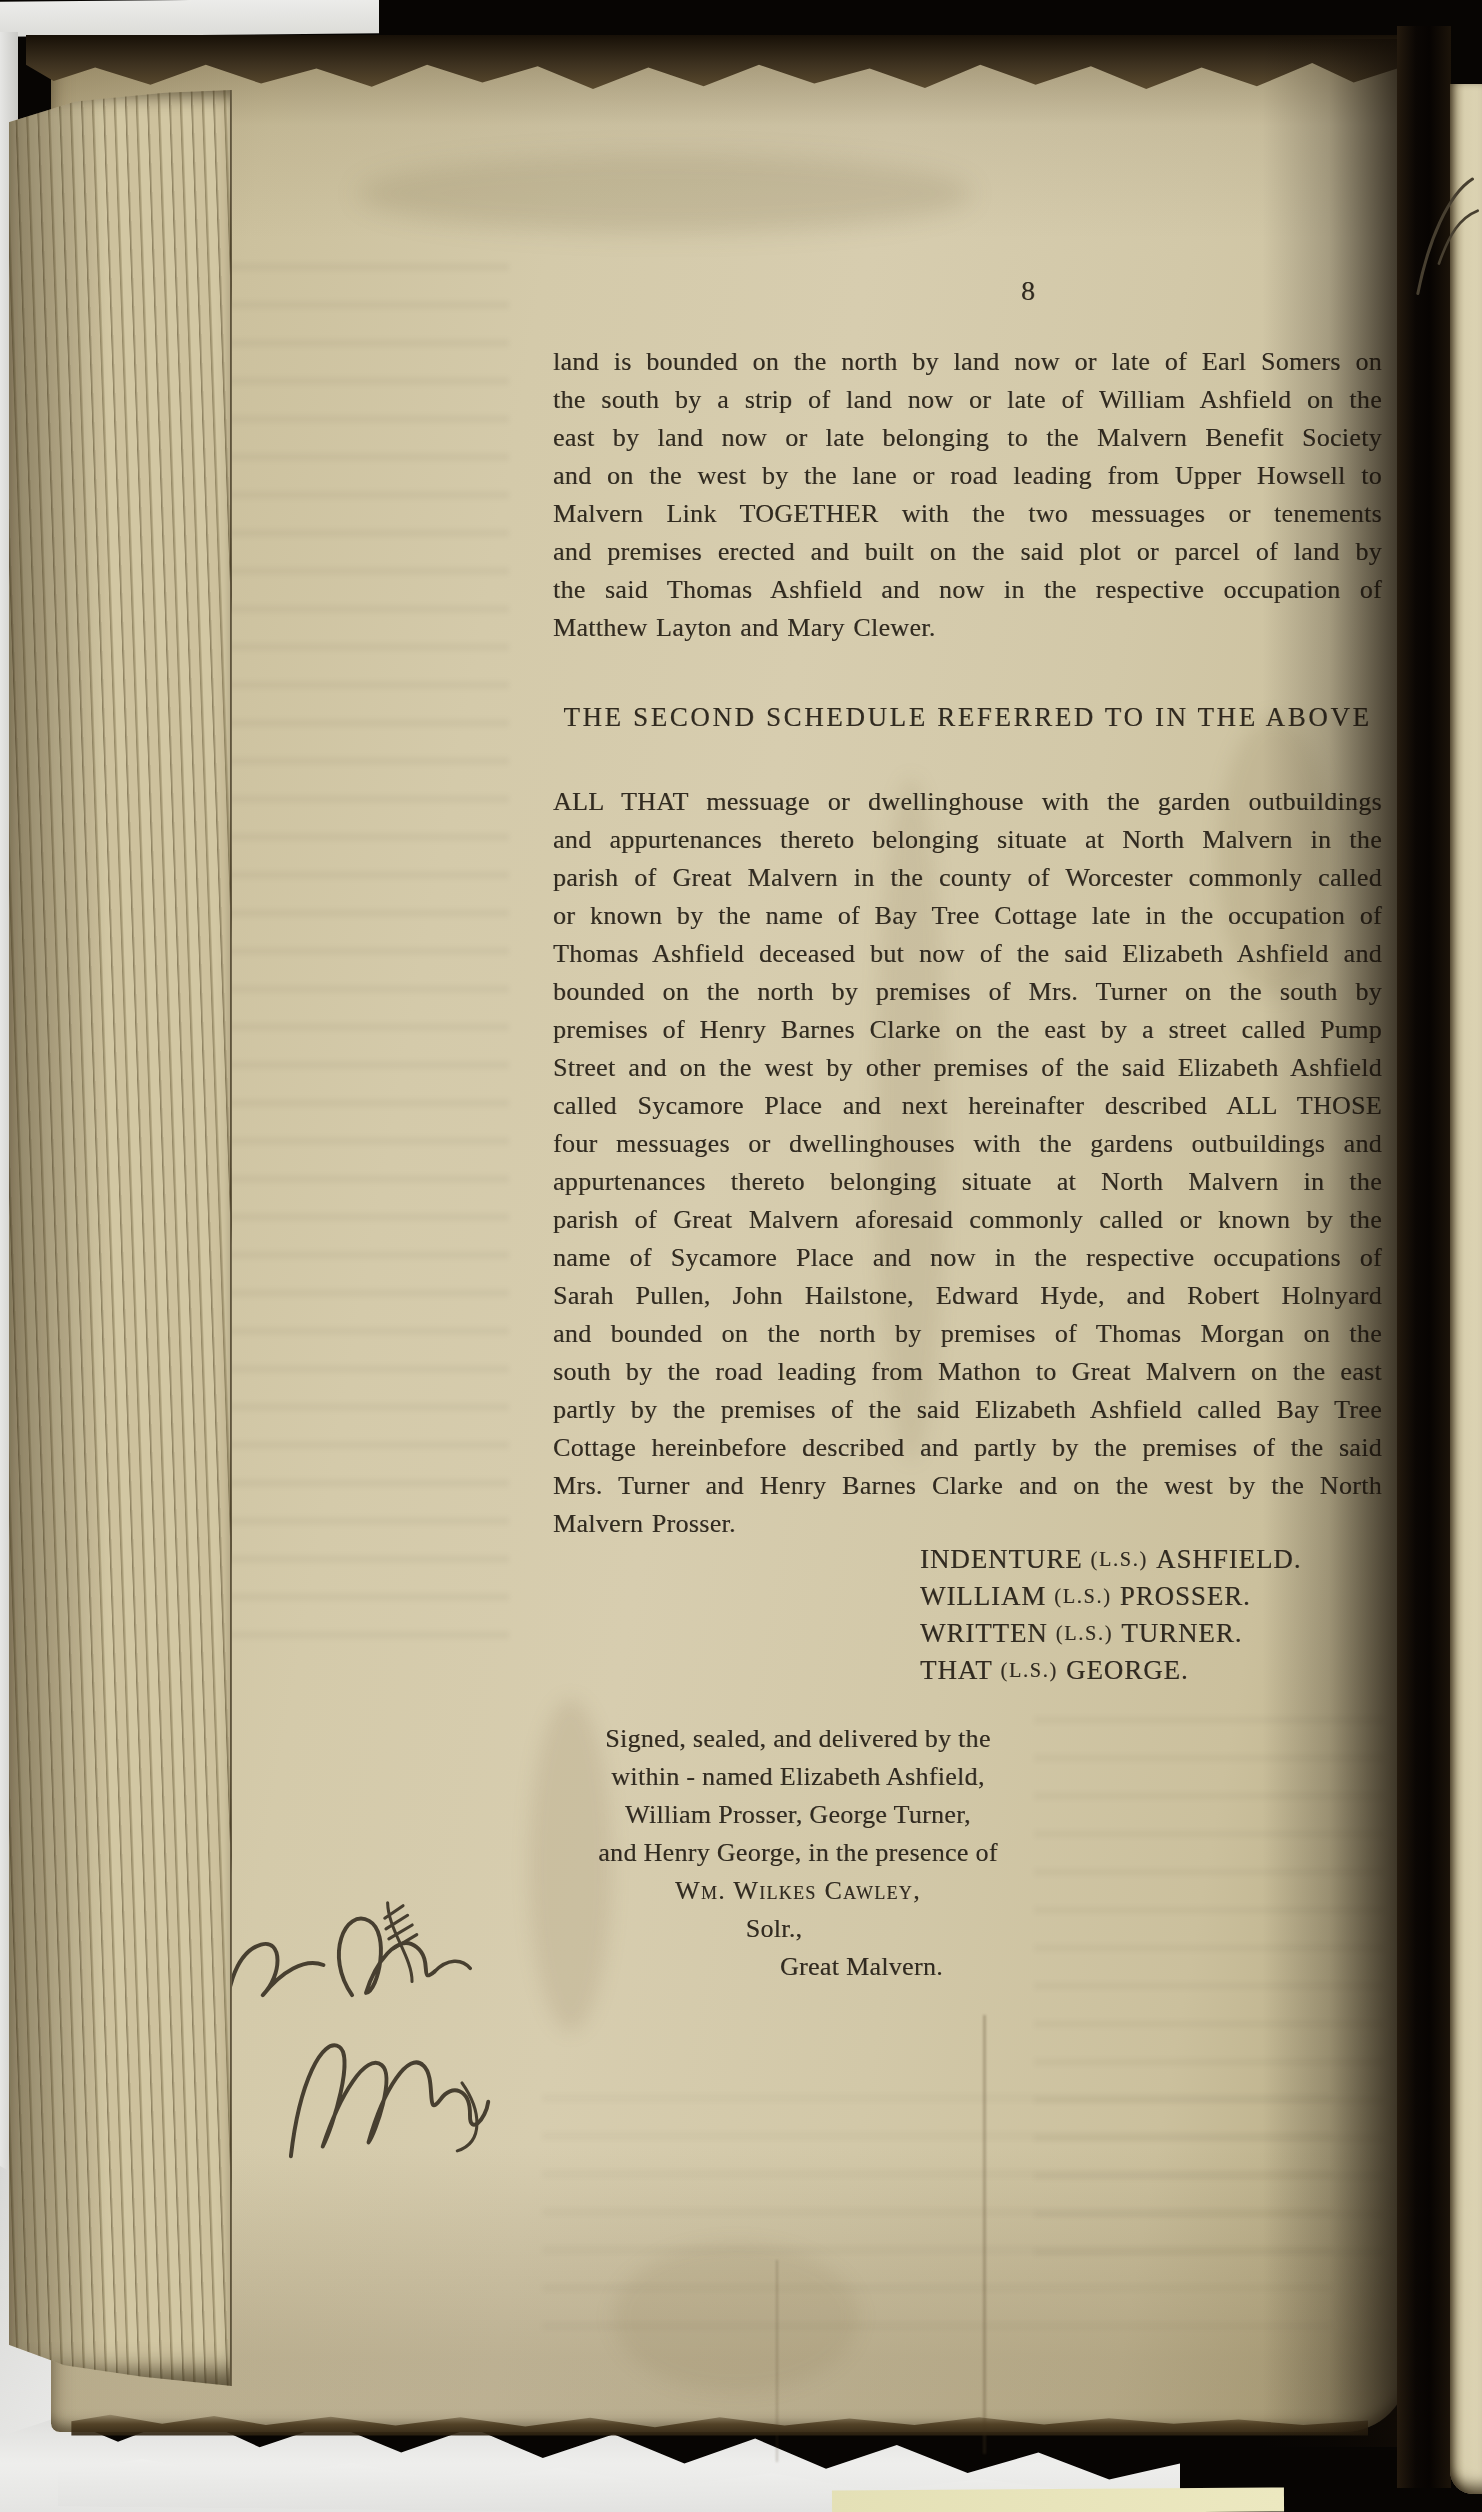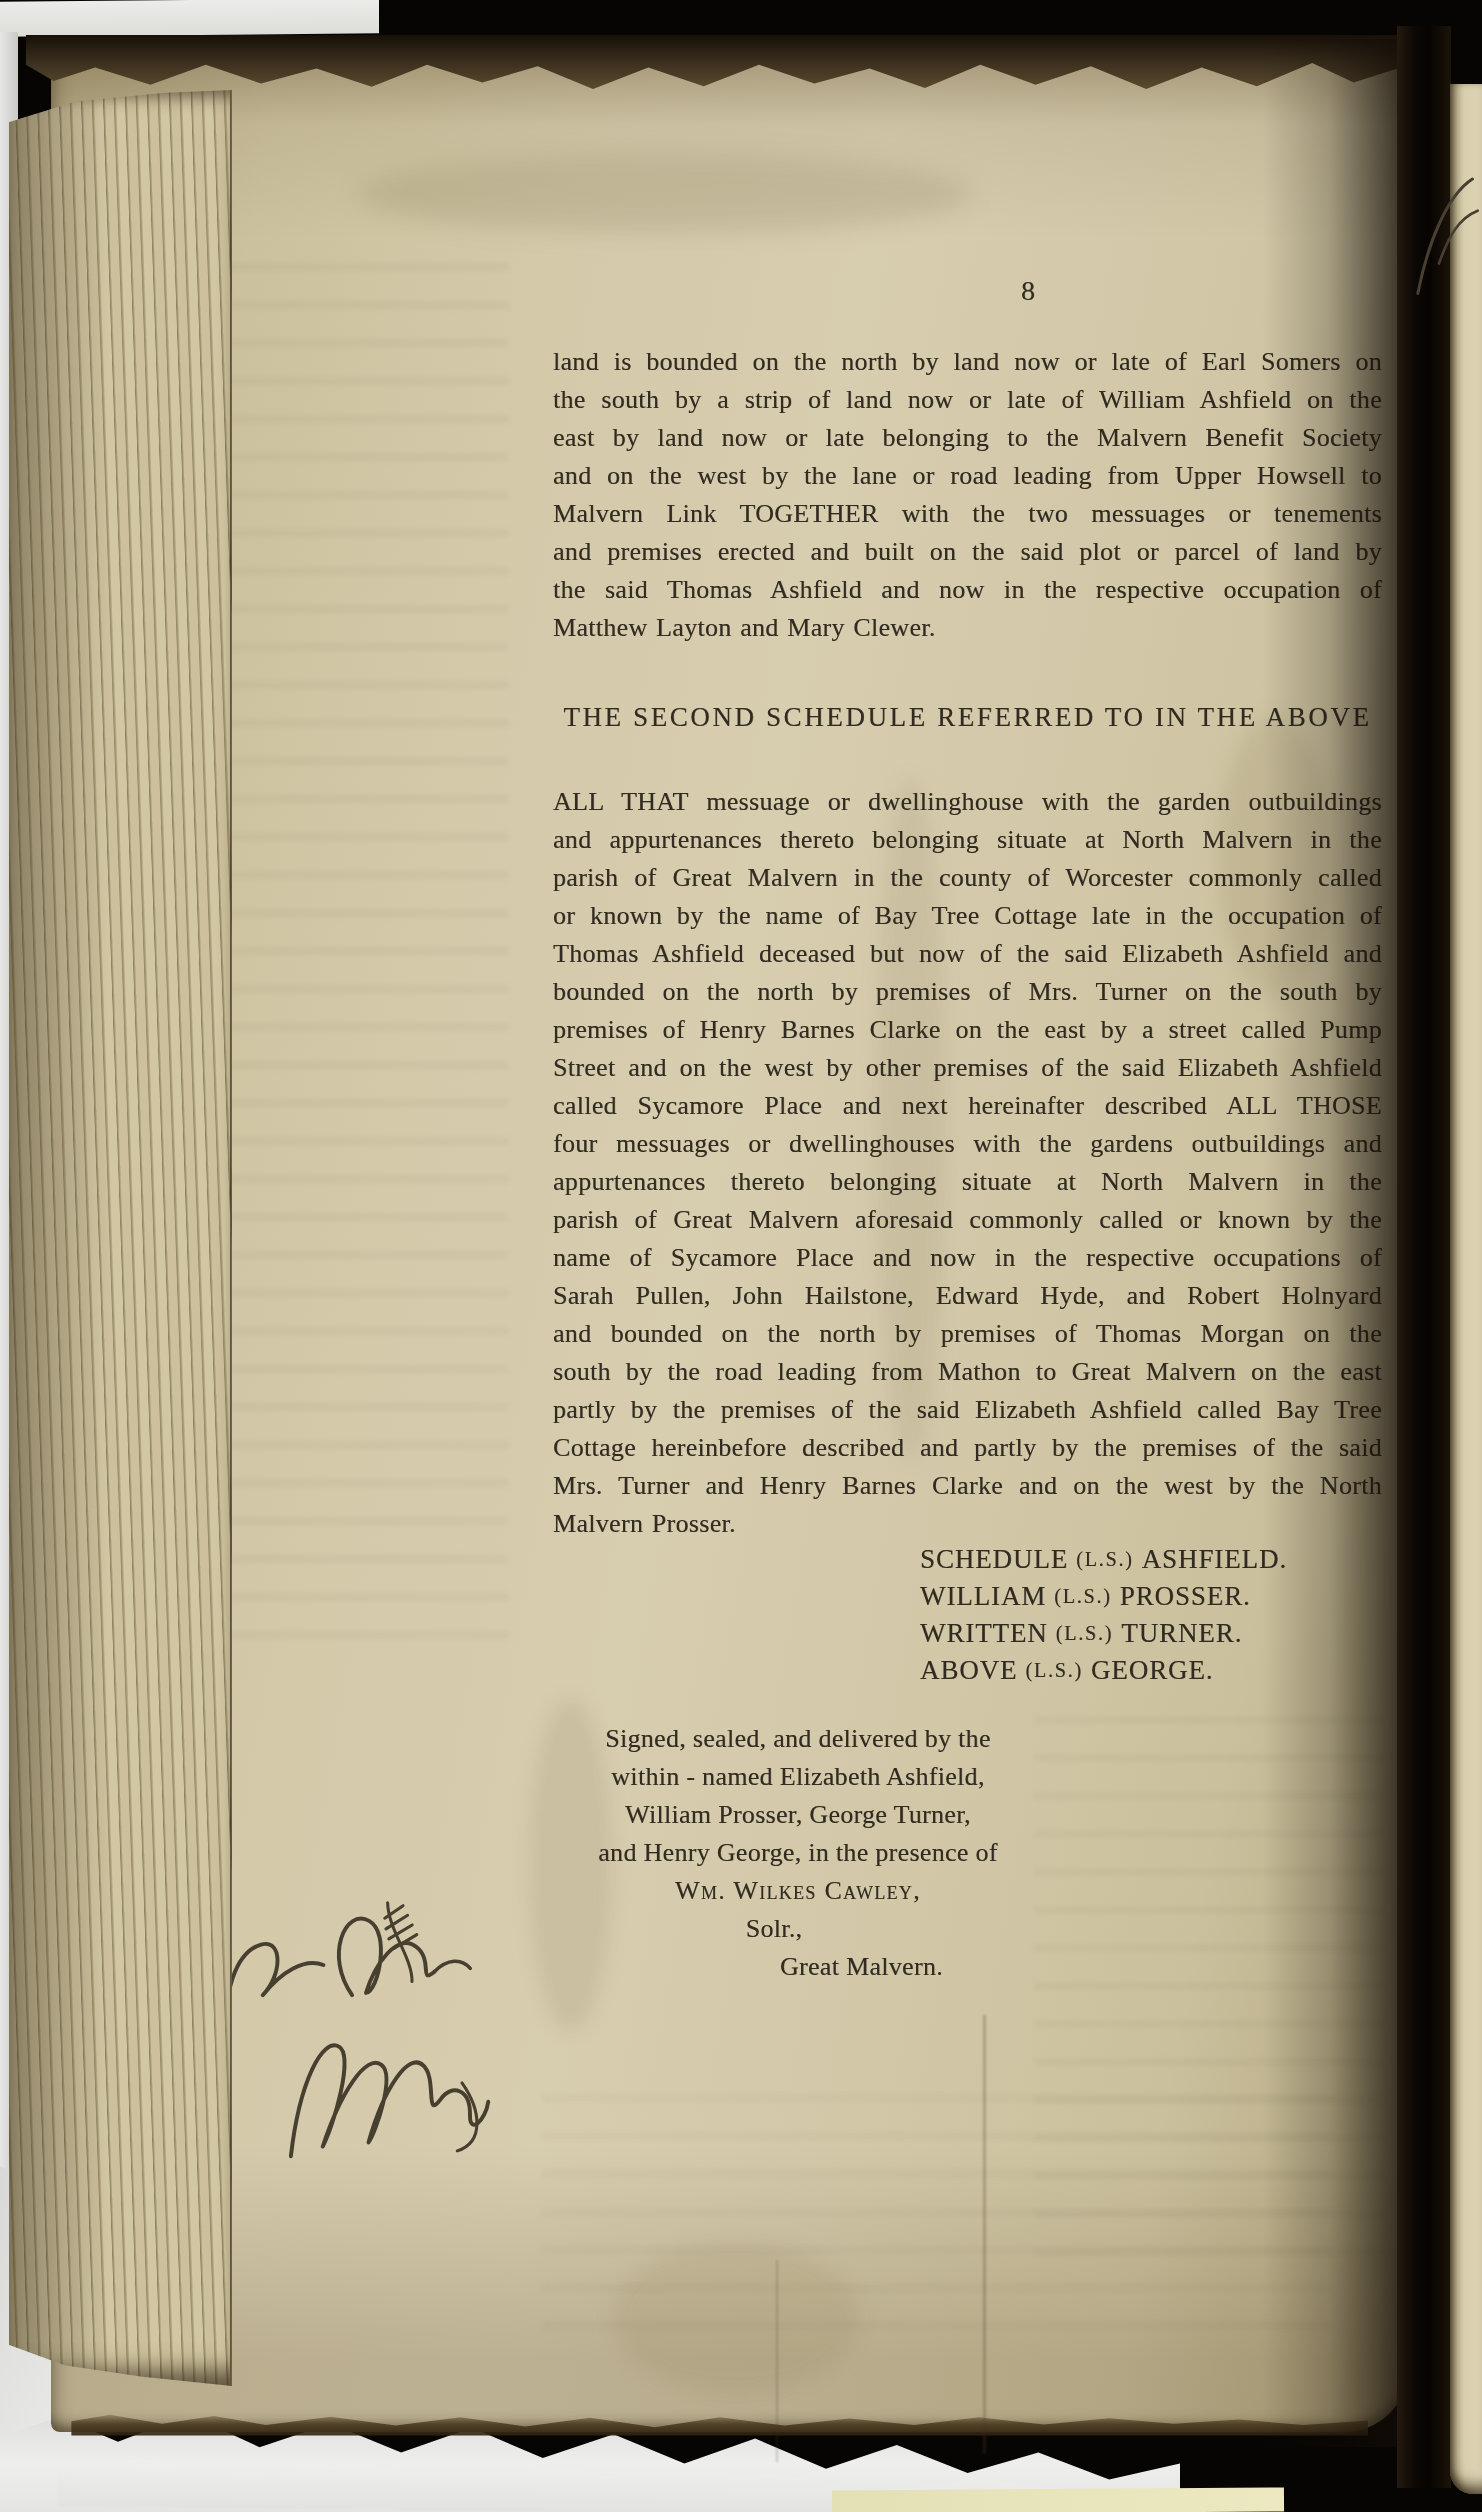--- a/index.html
+++ b/index.html
@@ -159,30 +159,30 @@
         <div class="tline">and bounded on the north by premises of Thomas Morgan on the</div>
         <div class="tline">south by the road leading from Mathon to Great Malvern on the east</div>
         <div class="tline">partly by the premises of the said Elizabeth Ashfield called Bay Tree</div>
         <div class="tline">Cottage hereinbefore described and partly by the premises of the said</div>
         <div class="tline">Mrs. Turner and Henry Barnes Clarke and on the west by the North</div>
         <div class="tline">Malvern Prosser.</div>
       </div>
 
     <div class="print signatures">
       <div class="sig-row">
-        <span>SCHEDULE</span><span class="sig-seal">(L.S.)</span><span>ASHFIELD.</span>
+        <span>INDENTURE</span><span class="sig-seal">(L.S.)</span><span>ASHFIELD.</span>
       </div>
       <div class="sig-row">
         <span>WILLIAM</span><span class="sig-seal">(L.S.)</span><span>PROSSER.</span>
       </div>
       <div class="sig-row">
         <span>WRITTEN</span><span class="sig-seal">(L.S.)</span><span>TURNER.</span>
       </div>
       <div class="sig-row">
-        <span>ABOVE</span><span class="sig-seal">(L.S.)</span><span>GEORGE.</span>
+        <span>THAT</span><span class="sig-seal">(L.S.)</span><span>GEORGE.</span>
       </div>
     </div>
 
     <div class="print attestation">
         <div class="att-line">Signed, sealed, and delivered by the</div>
         <div class="att-line">within - named Elizabeth Ashfield,</div>
         <div class="att-line">William Prosser, George Turner,</div>
         <div class="att-line">and Henry George, in the presence of</div>
         <div class="att-line">Wm. Wilkes Cawley,</div>
         <div class="att-line">Solr.,</div>

